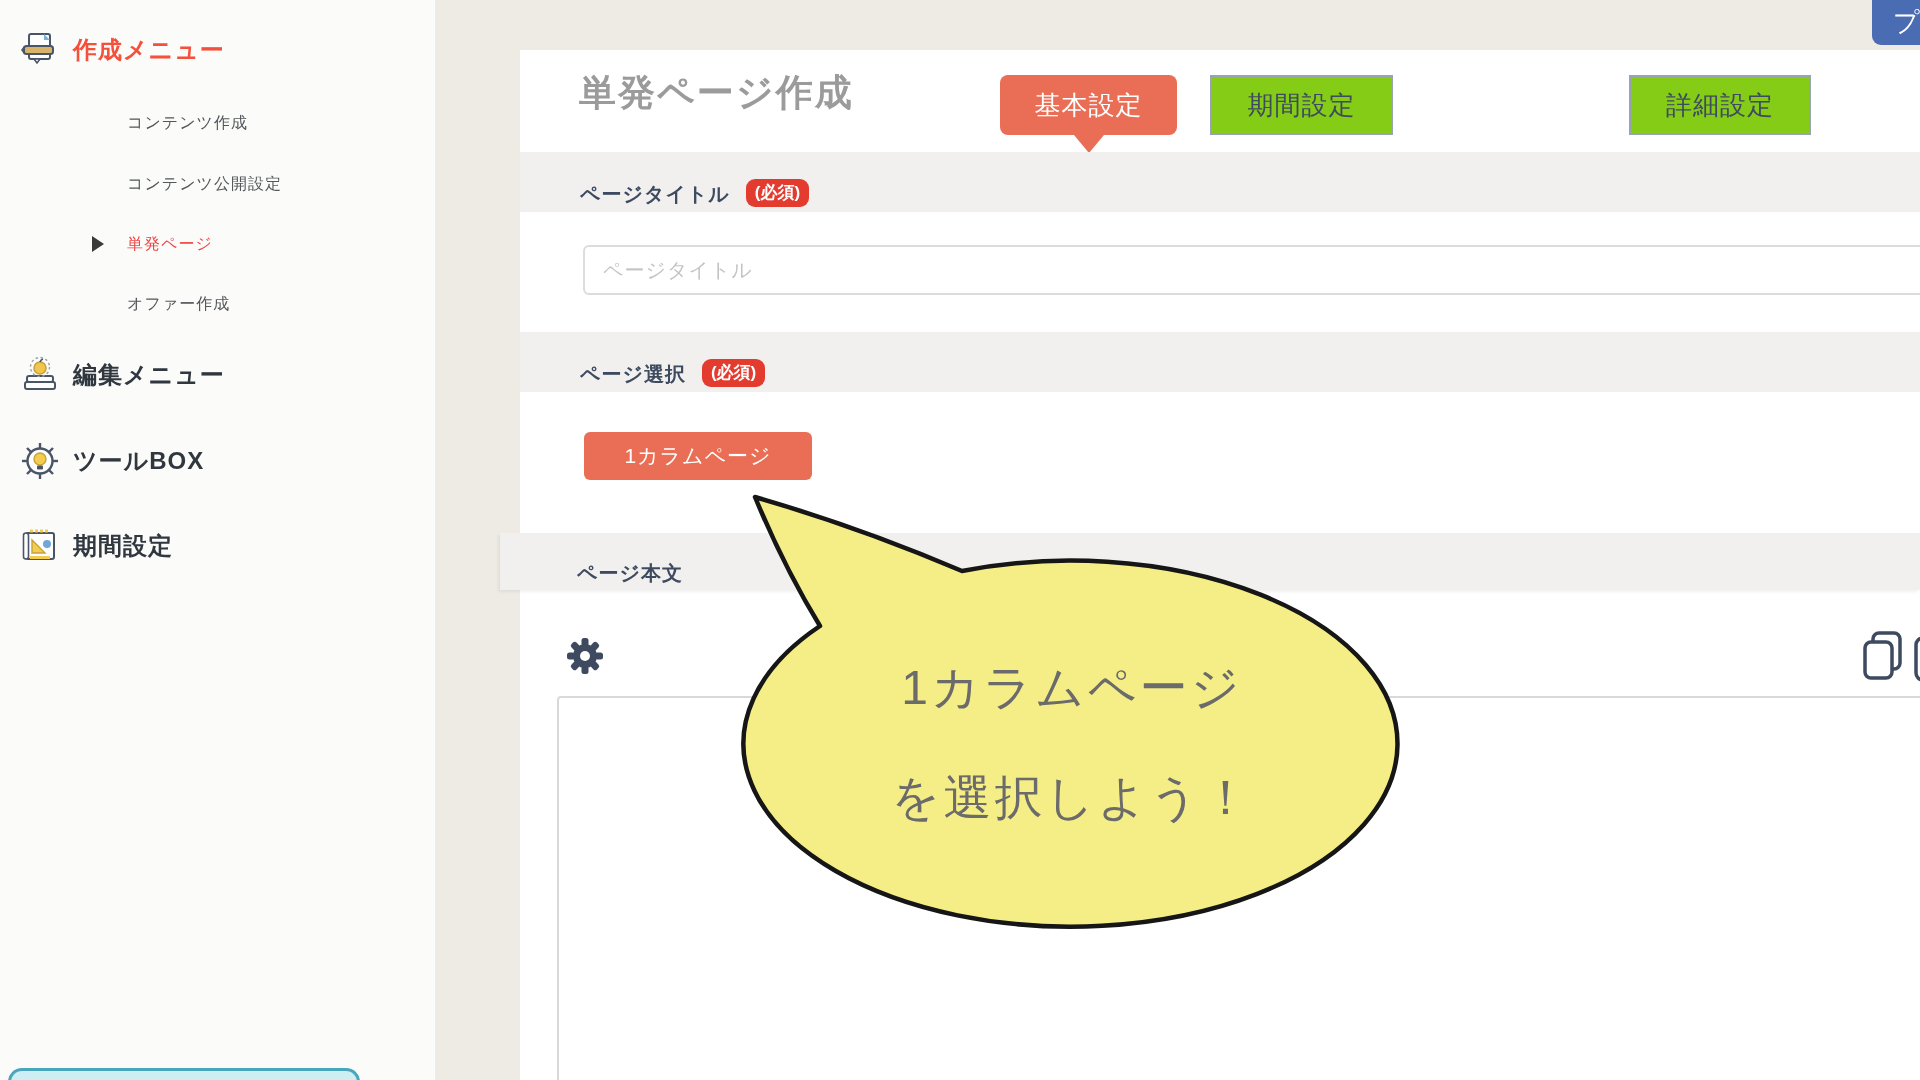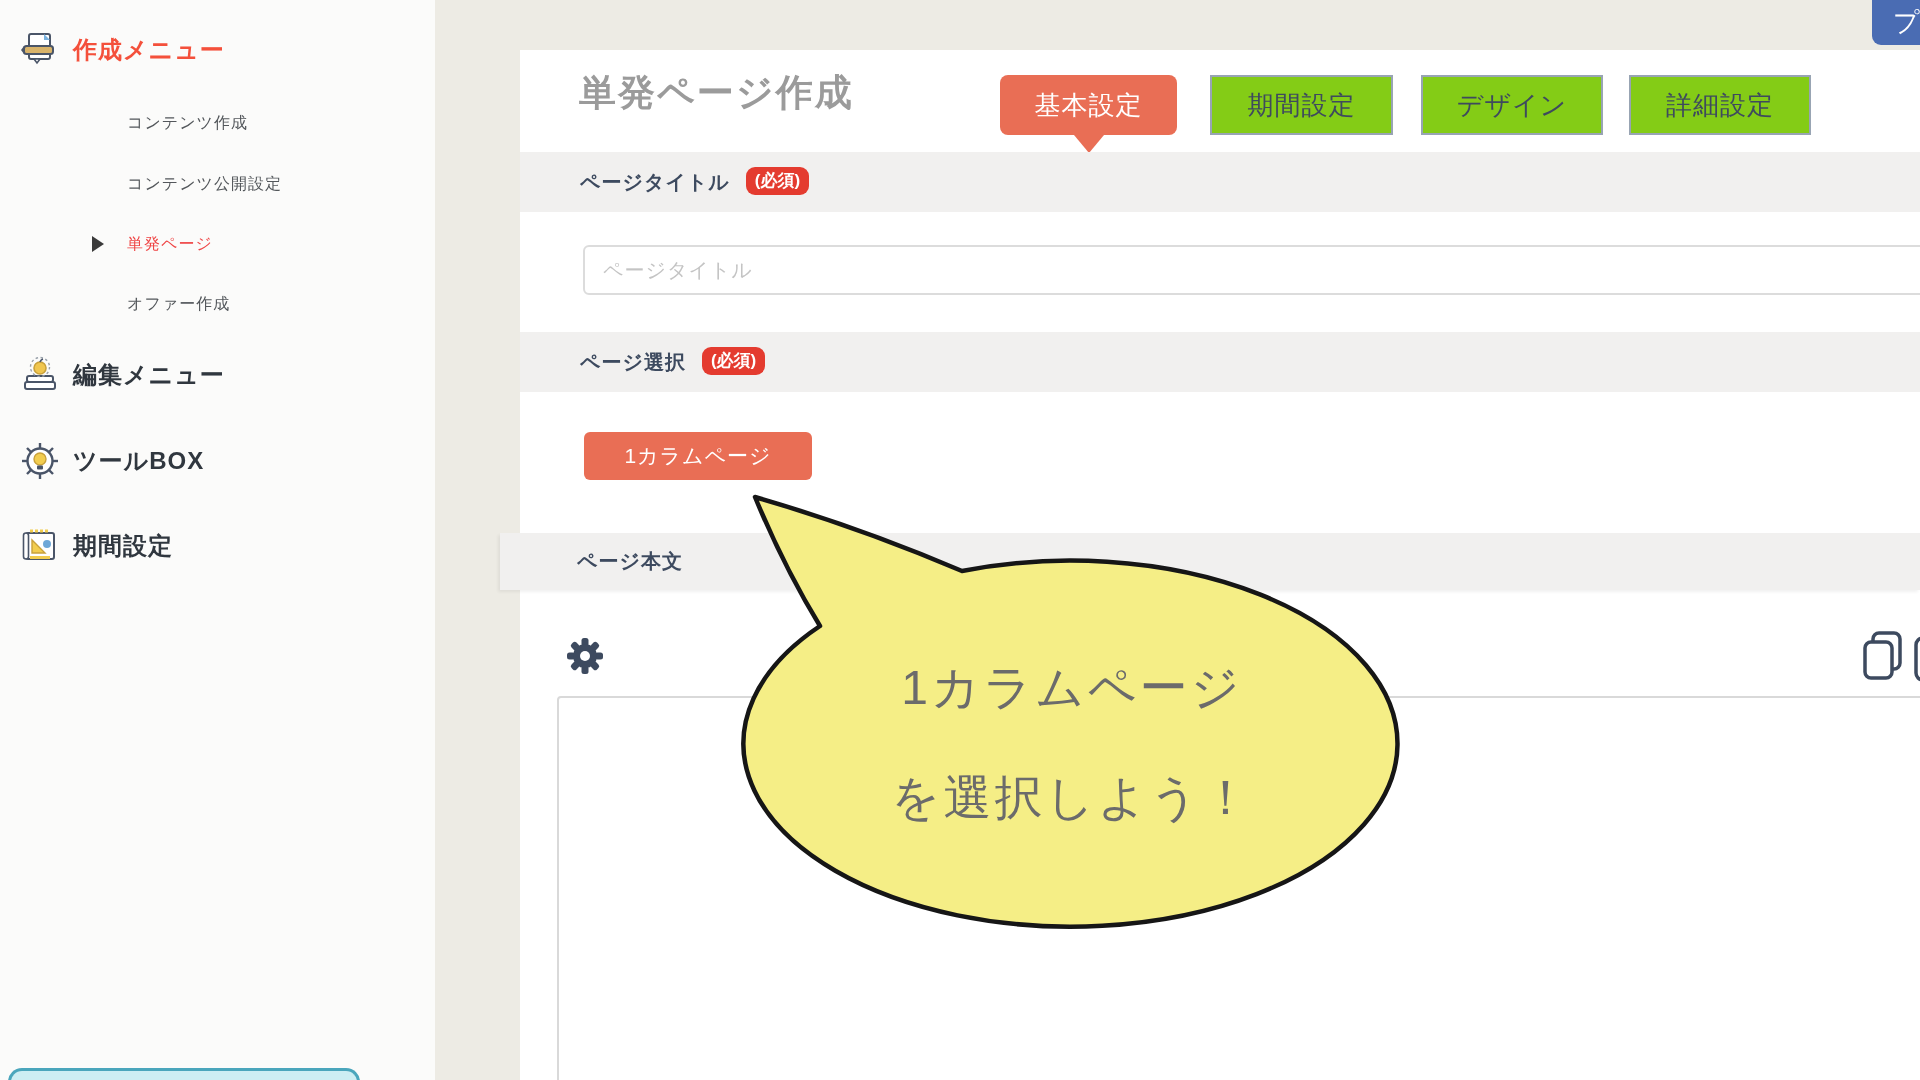--- a/index.html
+++ b/index.html
@@ -25,21 +25,21 @@
   
   .preview-btn{position:absolute;left:1872px;top:0;width:48px;height:45px;background:var(--blue);border:none;border-radius:0 0 0 9px;color:#fff;font-size:26px;text-align:left;padding-left:21px;cursor:pointer;white-space:nowrap;overflow:hidden;}
 
   
   .panel{position:absolute;left:520px;top:50px;width:1400px;height:1030px;background:#fff;}
   .page-title{position:absolute;left:59px;top:15px;height:56px;line-height:56px;font-size:37px;font-weight:bold;color:#9b9b9b;letter-spacing:2px;white-space:nowrap;text-align:right;}
   .tab{position:absolute;top:25px;height:60px;display:flex;align-items:center;justify-content:center;font-size:26px;letter-spacing:1px;cursor:pointer;background:#84cc16;border:2px solid #98a4b3;border-radius:0;color:#3e4a5e;}
   .tab.active{background:var(--accent-salmon);border:none;border-radius:8px;color:#fff;}
   .tab.active::after{content:"";position:absolute;left:50%;transform:translateX(-50%);top:60px;width:0;height:0;border-left:15px solid transparent;border-right:15px solid transparent;border-top:18px solid var(--accent-salmon);}
   .bar{position:absolute;left:0;width:1400px;height:60px;background:var(--bar-gray);}
-  .bar-label{position:absolute;left:60px;top:0;line-height:60px;font-size:20px;font-weight:bold;color:var(--label-navy);letter-spacing:1px;white-space:nowrap;}
+  .bar-label{position:absolute;left:60px;top:12px;line-height:60px;font-size:20px;font-weight:bold;color:var(--label-navy);letter-spacing:1px;white-space:nowrap;}
   .badge{display:inline-block;background:var(--badge-red);color:#fff;font-size:17px;font-weight:bold;line-height:1;padding:5px 9px 6px;border-radius:9px;margin-left:16px;vertical-align:3px;letter-spacing:0;}
   .title-input{position:absolute;left:63px;top:195px;width:1350px;height:50px;border:2px solid #dcdcdc;border-radius:6px;font-size:20px;padding:0 18px;color:#444;outline:none;}
   .title-input::placeholder{color:#c4c4c4;letter-spacing:1px;}
   .sel-btn{position:absolute;top:382px;height:48px;border:none;border-radius:6px;color:#fff;font-size:21px;letter-spacing:1px;cursor:pointer;}
   .sel-btn.one-col{left:64px;width:228px;background:var(--accent-salmon);}
   .sel-btn.popup{left:310px;width:230px;background:var(--green);}
   .bar.body-bar{left:-20px;top:483px;width:1420px;height:57px;box-shadow:-2px 2px 3px rgba(0,0,0,0.06);}
   .bar.body-bar .bar-label{left:77px;line-height:57px;}
   .gear-btn{position:absolute;left:45px;top:586px;width:40px;height:40px;background:none;border:none;cursor:pointer;padding:0;}
   .copy-btn{position:absolute;left:1340px;top:580px;width:46px;height:54px;background:none;border:none;cursor:pointer;padding:0;}
@@ -126,21 +126,20 @@
 </aside>
 
 <button class="preview-btn">プ</button>
 
 <main class="panel">
 
   <h1 class="page-title">単発ページ作成</h1>
 
   <div class="tab active" style="left:480px;width:177px">基本設定</div>
   <div class="tab" style="left:690px;width:183px">期間設定</div>
-  <div class="tab" style="left:901px;width:182px">デザイン</div>
   <div class="tab" style="left:1109px;width:182px">詳細設定</div>
 
   <div class="bar" style="top:102px">
     <div class="bar-label"><span>ページタイトル</span><span class="badge">(必須)</span></div>
   </div>
 
   <input class="title-input" type="text" placeholder="ページタイトル" style="">
 
   <div class="bar" style="top:282px">
     <div class="bar-label"><span>ページ選択</span><span class="badge">(必須)</span></div>

